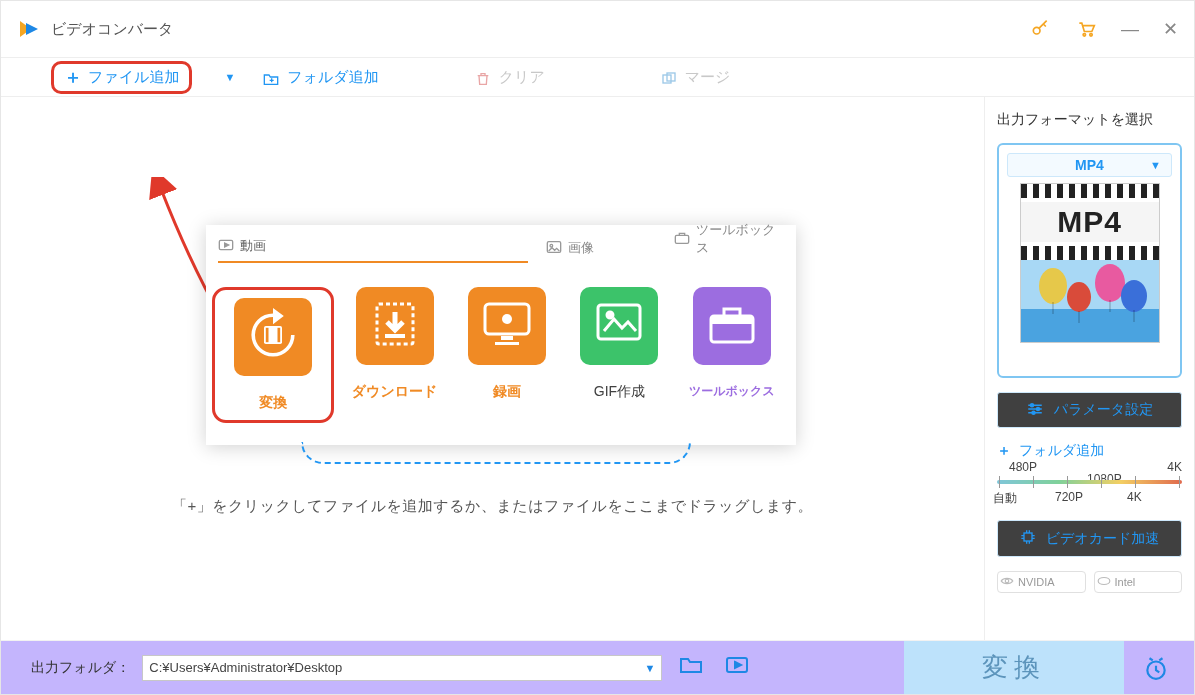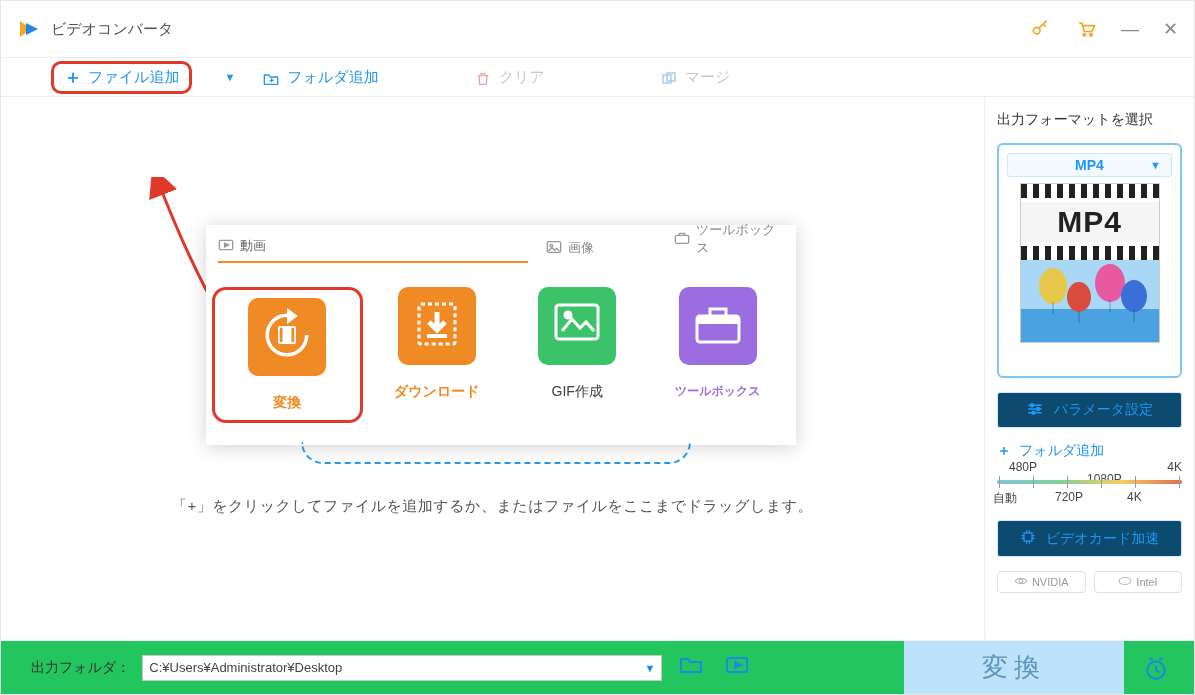--- a/index.html
+++ b/index.html
@@ -119,42 +119,42 @@
     background: linear-gradient(to top,#4aa3e0 0 40%,#a8d8f5 40% 100%);
     overflow:hidden;
   }
   .balloon { position:absolute; border-radius:50%; }
   .balloon::after{
     content:""; position:absolute; left:50%; top:95%; width:1px; height:12px;
     background:rgba(0,0,0,.3); transform:translateX(-50%);
   }
   .side-btn {
     display:flex; align-items:center; gap:10px; justify-content:center;
-    border:1px solid #cde8fb; background:#0c4a6e; padding:8px 6px;
+    border:1px solid #cde8fb; background:#404040; padding:8px 6px;
     color:#2196f3; border-radius:3px; font-size:14px;
   }
   .quick-title { display:flex; align-items:center; gap:8px; color:#2196f3; }
   .quick-scale {
     position:relative; height:46px; font-size:12px; color:#444;
   }
   .scale-line { position:absolute; left:0; right:0; top:20px; height:4px;
     background:linear-gradient(90deg,#7fc6d9,#7fd19a,#f3cf63,#e06a4e);
     border-radius:2px;
   }
   .scale-tick { position:absolute; top:16px; width:1px; height:12px; background:#999; }
   .gpu-row { display:flex; gap:8px; }
   .gpu-chip {
     flex:1; border:1px solid #e0e0e0; border-radius:4px; font-size:11px; color:#999;
-    display:flex; align-items:center; justify-content:center; gap:4px; padding:4px 2px;
+    display:flex; align-items:center; justify-content:flex-start; gap:4px; padding:4px 2px;
   }
 
   .footer {
     position:absolute; left:0; right:0; bottom:0; height:54px;
     display:flex; align-items:center; padding: 0 0 0 30px; gap:12px;
-    border-top:1px solid #f2f2f2; background:#22c55e;
+    border-top:1px solid #f2f2f2; background:#c4b5fd;
   }
   .out-label { font-size:14px; color:#333; }
   .out-path {
     flex:0 0 520px; height:26px; border:1px solid #c7c7c7; padding: 2px 6px;
     font-size:13px; color:#444; display:flex; align-items:center; justify-content:space-between;
     background:#fff;
   }
   .foot-ico { color:#1e88e5; width:34px; text-align:center; font-size:20px; }
   .convert-cta {
     position:absolute; right:70px; top:0; bottom:0; width:220px;
@@ -298,20 +298,33 @@
           <div class="hi-box" style="background:#f08a24">
             <span>
               <svg width="48" height="48" viewBox="0 0 48 48" fill="#fff">
                 <rect x="6" y="4" width="36" height="40" rx="2" fill="none" stroke="#fff" stroke-width="3" stroke-dasharray="4 3"></rect>
                 <path d="M24 12v16M16 22l8 8 8-8" stroke="#fff" stroke-width="5" fill="none"></path>
                 <rect x="14" y="34" width="20" height="4"></rect>
               </svg>
             </span>
           </div>
           <span class="hi-label lbl-orange">ダウンロード</span>
+        </div>
+        <div class="hero-item">
+          <div class="hi-box" style="background:#f08a24">
+            <span>
+              <svg width="52" height="48" viewBox="0 0 52 48" fill="#fff">
+                <rect x="4" y="4" width="44" height="30" rx="4" fill="none" stroke="#fff" stroke-width="3"></rect>
+                <circle cx="26" cy="19" r="5"></circle>
+                <rect x="20" y="36" width="12" height="4"></rect>
+                  <rect x="14" y="42" width="24" height="3"></rect>
+              </svg>
+            </span>
+          </div>
+          <span class="hi-label lbl-orange">録画</span>
         </div>
         <div class="hero-item">
           <div class="hi-box" style="background:#3cc36a">
             <span>
               <svg width="50" height="46" viewBox="0 0 50 46" fill="none" stroke="#fff" stroke-width="3">
                 <rect x="4" y="4" width="42" height="34" rx="3"></rect>
                 <path d="M10 30l10-12 8 9 6-6 8 9"></path>
                   <circle cx="16" cy="14" r="3" fill="#fff"></circle>
               </svg>
             </span>

